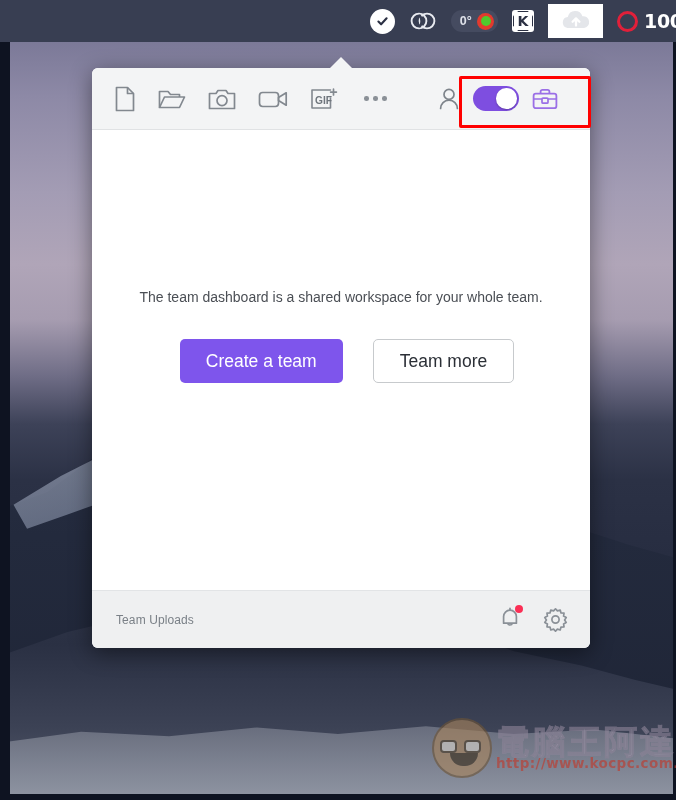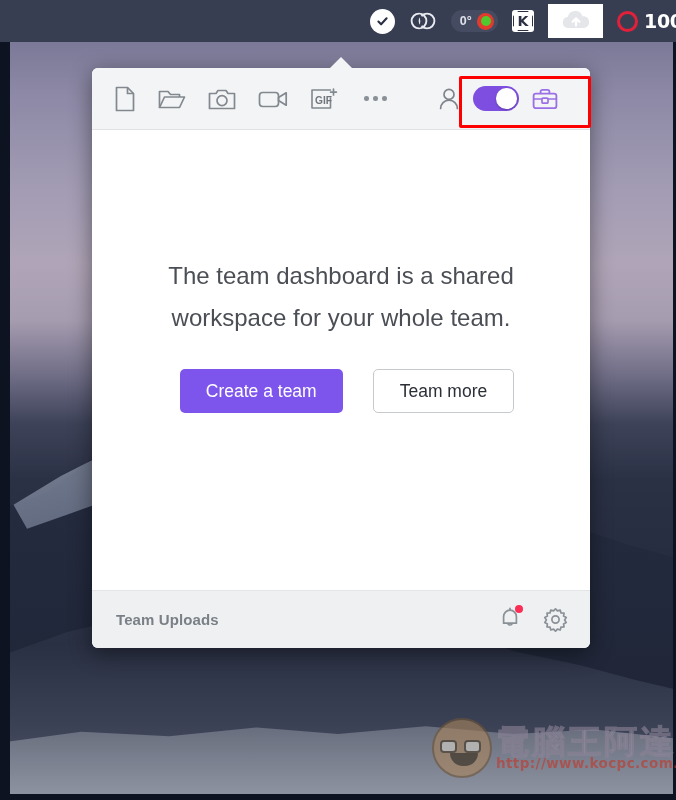--- a/index.html
+++ b/index.html
@@ -222,21 +222,21 @@
 
   
   .panel-body {
     flex: 1;
     display: flex; flex-direction: column;
     align-items: center; justify-content: center;
     padding: 0 34px 52px 34px;
     background: #ffffff;
   }
   .empty-text {
-    font-size: 24px;
+    font-size: 14px;
     color: #4b4f55;
     text-align: center;
     line-height: 1.75;
     max-width: 430px;
     font-weight: normal;
   }
   .btn-row {
     margin-top: 30px;
     display: flex; gap: 30px; align-items: flex-start; padding-left: 12px;
   }
@@ -262,21 +262,21 @@
   
   .panel-footer {
     height: 58px;
     background: #eff0f1;
     border-top: 1px solid #e2e4e6;
     border-radius: 0 0 6px 6px;
     display: flex; align-items: center;
     padding: 0 22px 0 24px;
   }
   .footer-title {
-    font-size: 15px; font-weight: bold; color: #7a8087;
+    font-size: 12px; font-weight: normal; color: #7a8087;
     letter-spacing: .1px;
   }
   .footer-icons { margin-left: auto; display: flex; align-items: center; gap: 22px; }
   .bell-wrap { position: relative; display: flex; }
   .bell-dot {
     position: absolute; top: -1px; right: -2px;
     width: 8.5px; height: 8.5px; border-radius: 50%;
     background: #fb2f55;
   }
 

